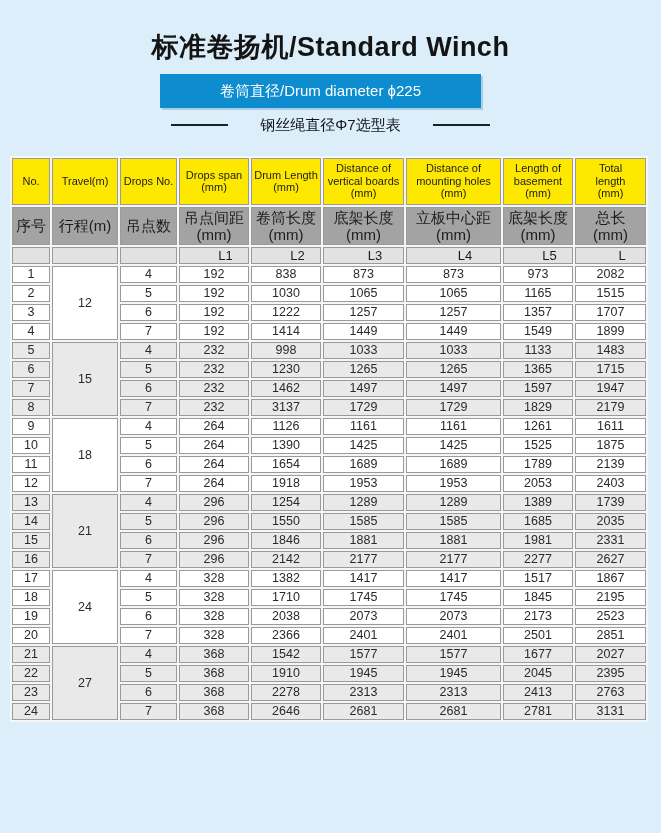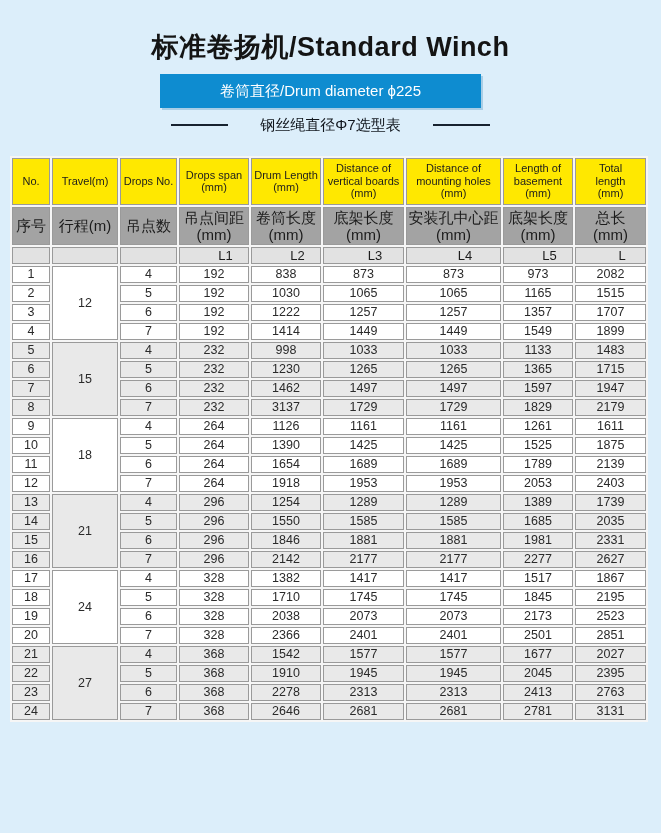--- a/index.html
+++ b/index.html
@@ -109,21 +109,21 @@
         <tr>
           <th class="h-zh">序号</th>
           <th class="h-zh">行程(m)</th>
           <th class="h-zh">吊点数</th>
           <th class="h-zh">吊点间距
 (mm)</th>
           <th class="h-zh">卷筒长度
 (mm)</th>
           <th class="h-zh">底架长度
 (mm)</th>
-          <th class="h-zh">安装孔中心距
+          <th class="h-zh">立板中心距
 (mm)</th>
           <th class="h-zh">底架长度
 (mm)</th>
           <th class="h-zh">总长
 (mm)</th>
         </tr>
         <tr>
           <th class="h-code"></th>
           <th class="h-code"></th>
           <th class="h-code"></th>

